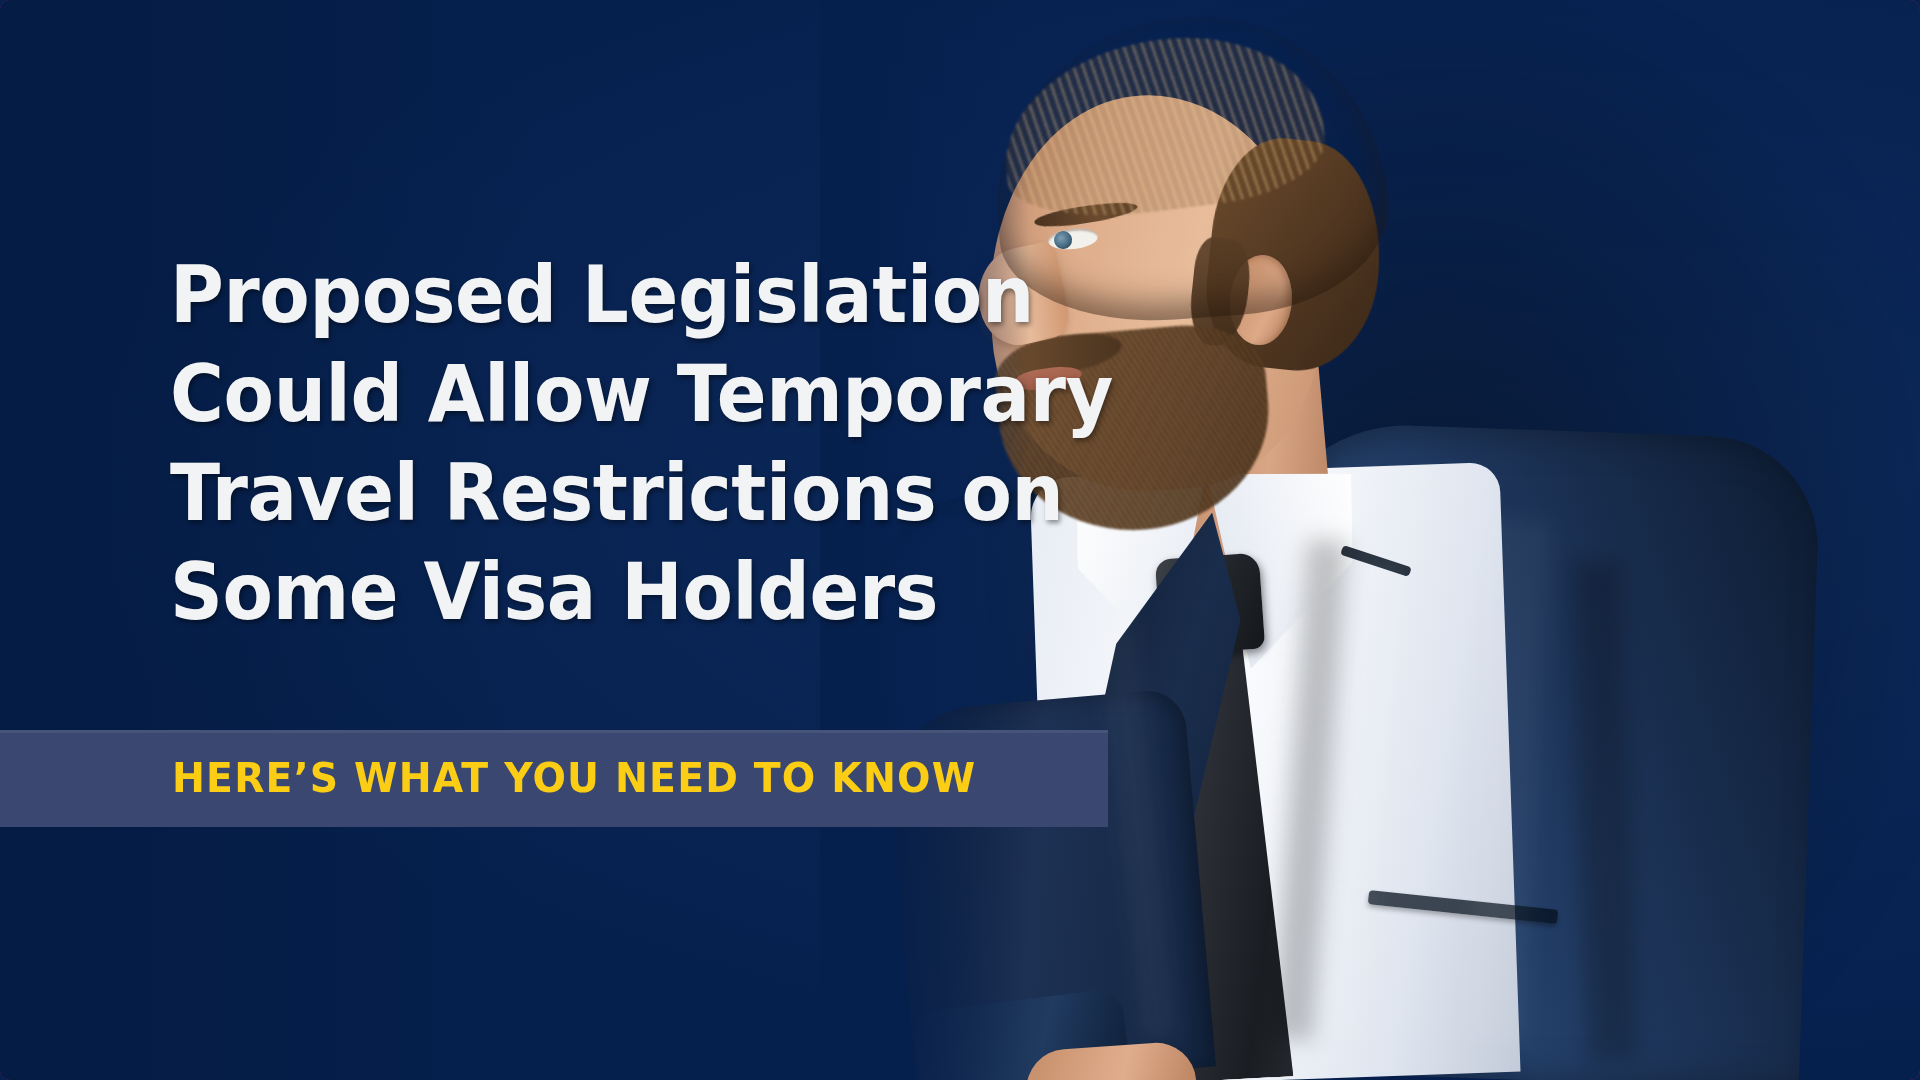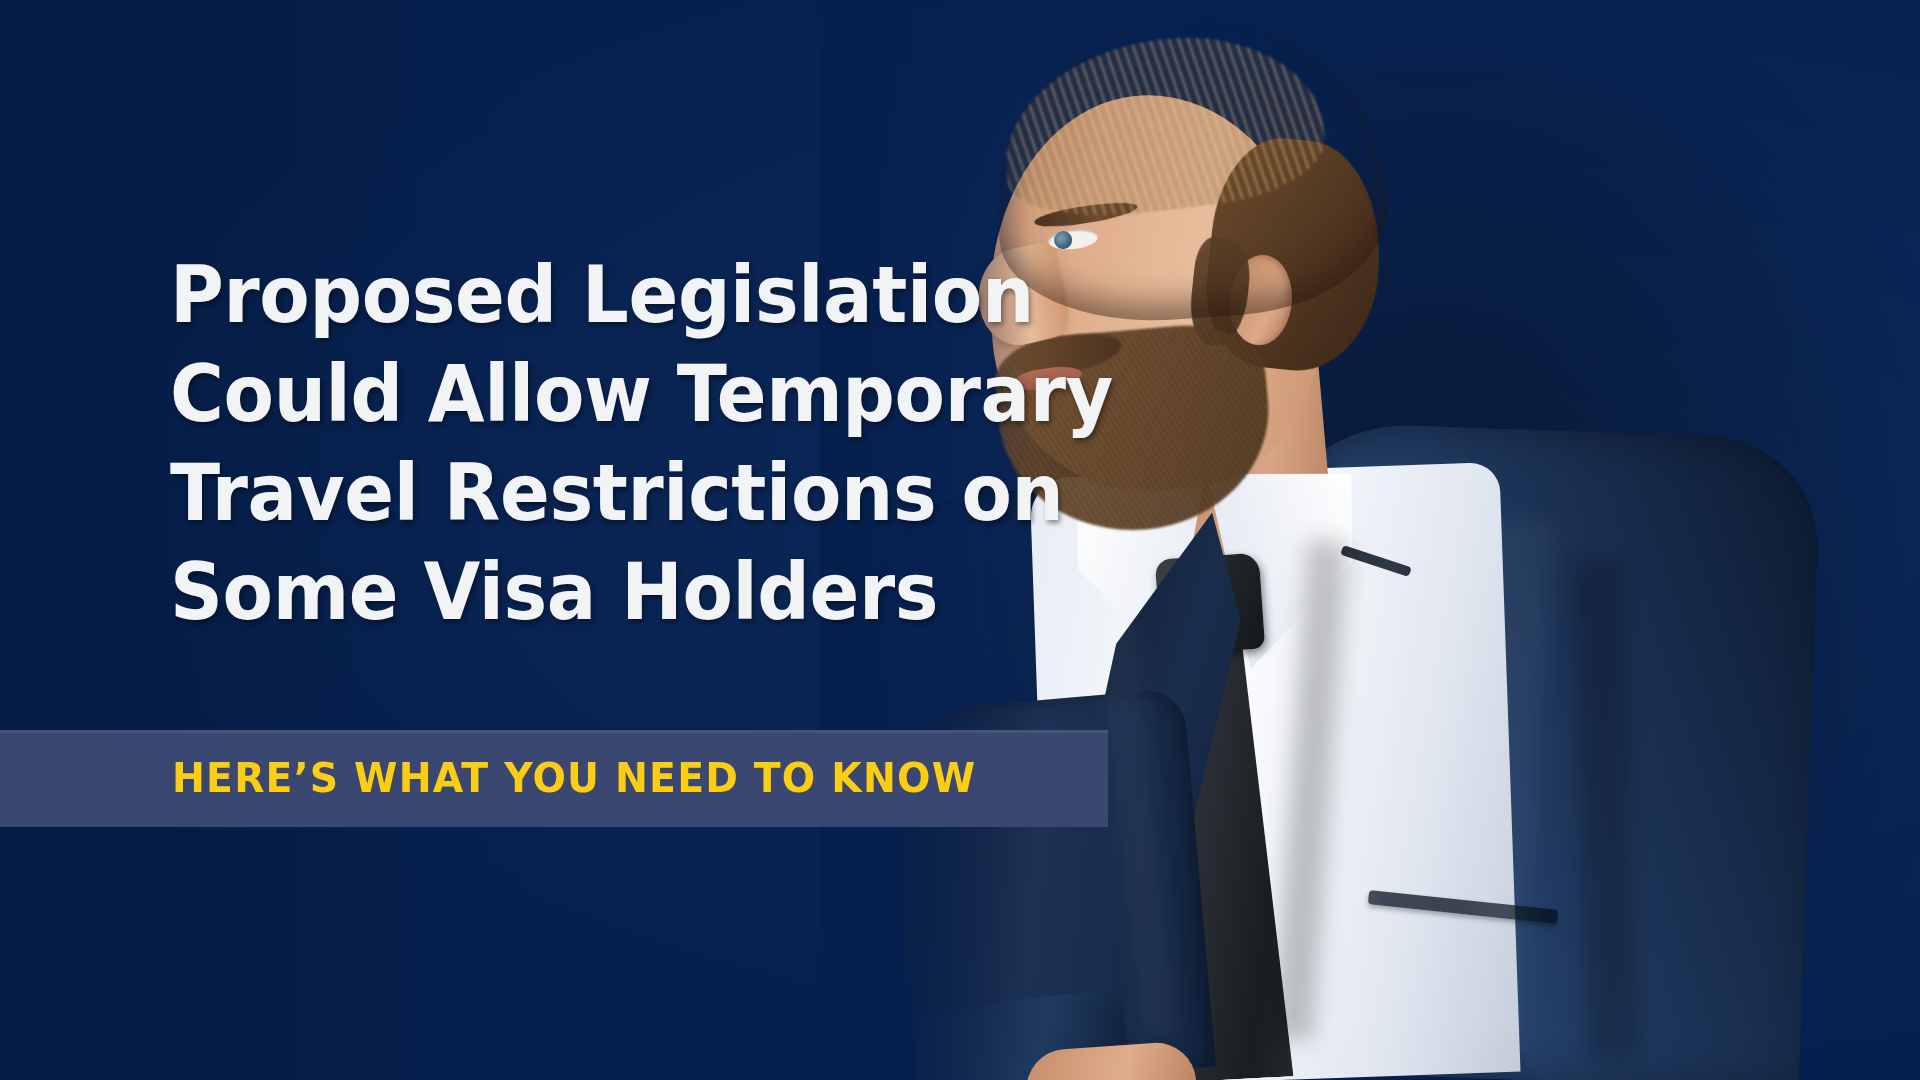--- a/index.html
+++ b/index.html
@@ -7,20 +7,21 @@
     padding: 0;
     background: #06204e;
   }
   #stage {
     position: relative;
     width: 1920px;
     height: 1080px;
     overflow: hidden;
     background: #be185d;
     font-family: "Liberation Sans", sans-serif;
+    border-radius: 10px;
   }
 
   
   .bg {
     position: absolute;
     inset: 0;
     background: #06204e;
   }
   .bg-vignette {
     position: absolute;

